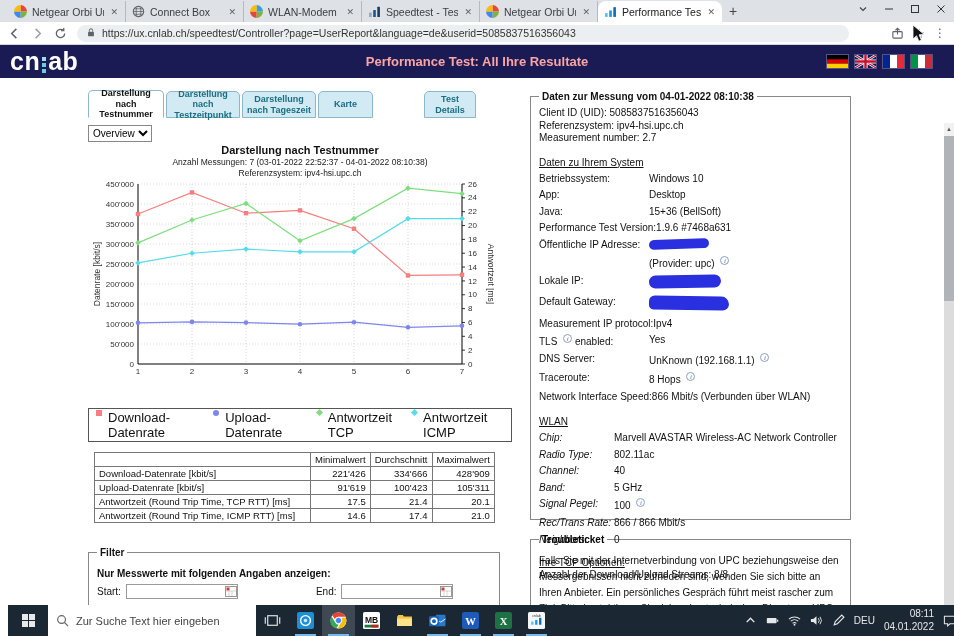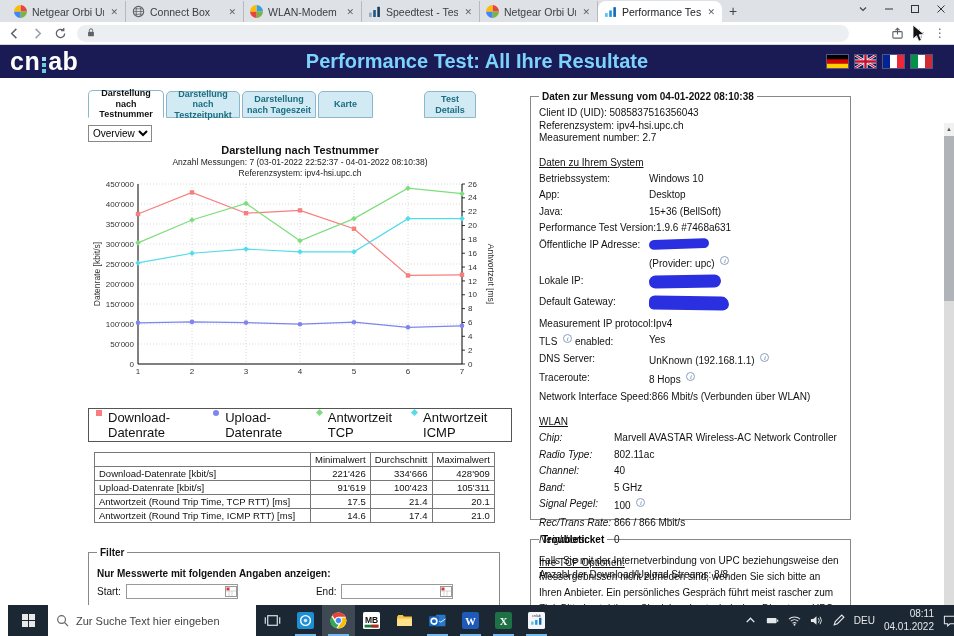--- a/index.html
+++ b/index.html
@@ -32,21 +32,21 @@
   .kebab{color:#5f6368;font-size:12px;letter-spacing:0;}
   .cursor-ptr{position:absolute;top:24px;right:27px;z-index:50;}
   .cursor-ptr svg{width:15px;height:19px;}
 
   
   .siteheader{position:absolute;top:45px;left:0;width:954px;height:33px;background:var(--navy);display:flex;align-items:center;}
   .logo{margin-left:10px;display:flex;align-items:flex-end;color:#fff;font-weight:bold;font-size:25px;letter-spacing:.5px;line-height:1;}
   .logo .ldots{display:inline-flex;flex-direction:column;gap:2px;margin:0 2px 1px 2px;}
   .logo .ldots i{width:4px;height:4px;background:#67cfe0;}
   .logo .ldots i:first-child{background:#9adfec;}
-  .sh-title{position:absolute;left:0;right:0;text-align:center;color:#7dd3fc;font-weight:bold;font-size:20px;}
+  .sh-title{position:absolute;left:0;right:0;text-align:center;color:#fca5a5;font-weight:bold;font-size:13px;}
   .flags{margin-left:auto;margin-right:22px;display:flex;gap:7px;z-index:2;}
   .flags svg{width:21px;height:13px;display:block;outline:1px solid rgba(255,255,255,.25);}
 
   
   .page{position:absolute;top:78px;left:0;width:954px;height:527px;background:#fff;overflow:hidden;}
   .leftcol{position:absolute;left:88px;top:12px;width:424px;}
   .pagetabs{display:flex;align-items:flex-end;height:28px;}
   .ptab{background:var(--tabblue);border:1px solid #8ab8c8;border-bottom:1px solid #8ab8c8;border-radius:5px 5px 0 0;color:var(--tabtext);font-weight:bold;font-size:9px;text-align:center;padding:2px 2px;height:27px;display:flex;align-items:center;justify-content:center;line-height:1.15;flex:none;margin-right:2px;}
   .ptab.active{background:#fff;color:#111;border-bottom:1px solid #fff;height:28px;}
   .ptab.detached{margin-left:auto;margin-right:36px;}
@@ -228,20 +228,21 @@
   <span class="navic">
       <svg viewBox="0 0 14 14">
         <path d="M11.5 7a4.5 4.5 0 1 1-1.3-3.2M10.5 1v3h-3" fill="none" stroke="#5f6368" stroke-width="1.4"></path>
       </svg>
     </span>
   <div class="urlpill">
     <span><svg viewBox="0 0 12 12" width="10" height="11">
           <rect x="2.5" y="5" width="7" height="5.5" rx="1" fill="#5f6368"></rect>
           <path d="M4 5V3.5a2 2 0 0 1 4 0V5" fill="none" stroke="#5f6368" stroke-width="1.2"></path>
         </svg></span>
+    <span class="urltext">https://ux.cnlab.ch/speedtest/Controller?page=UserReport&amp;language=de&amp;userid=5085837516356043</span>
   </div>
   <div class="abright">
     <span>
         <svg viewBox="0 0 14 14">
           <rect x="2" y="5" width="10" height="7" rx="1" fill="none" stroke="#5f6368" stroke-width="1.2"></rect>
           <path d="M7 8V1.5M4.8 3.5L7 1.3l2.2 2.2" fill="none" stroke="#5f6368" stroke-width="1.2"></path>
         </svg>
       </span>
     <span class="star">☆</span>
     <span class="kebab">⋮</span>

